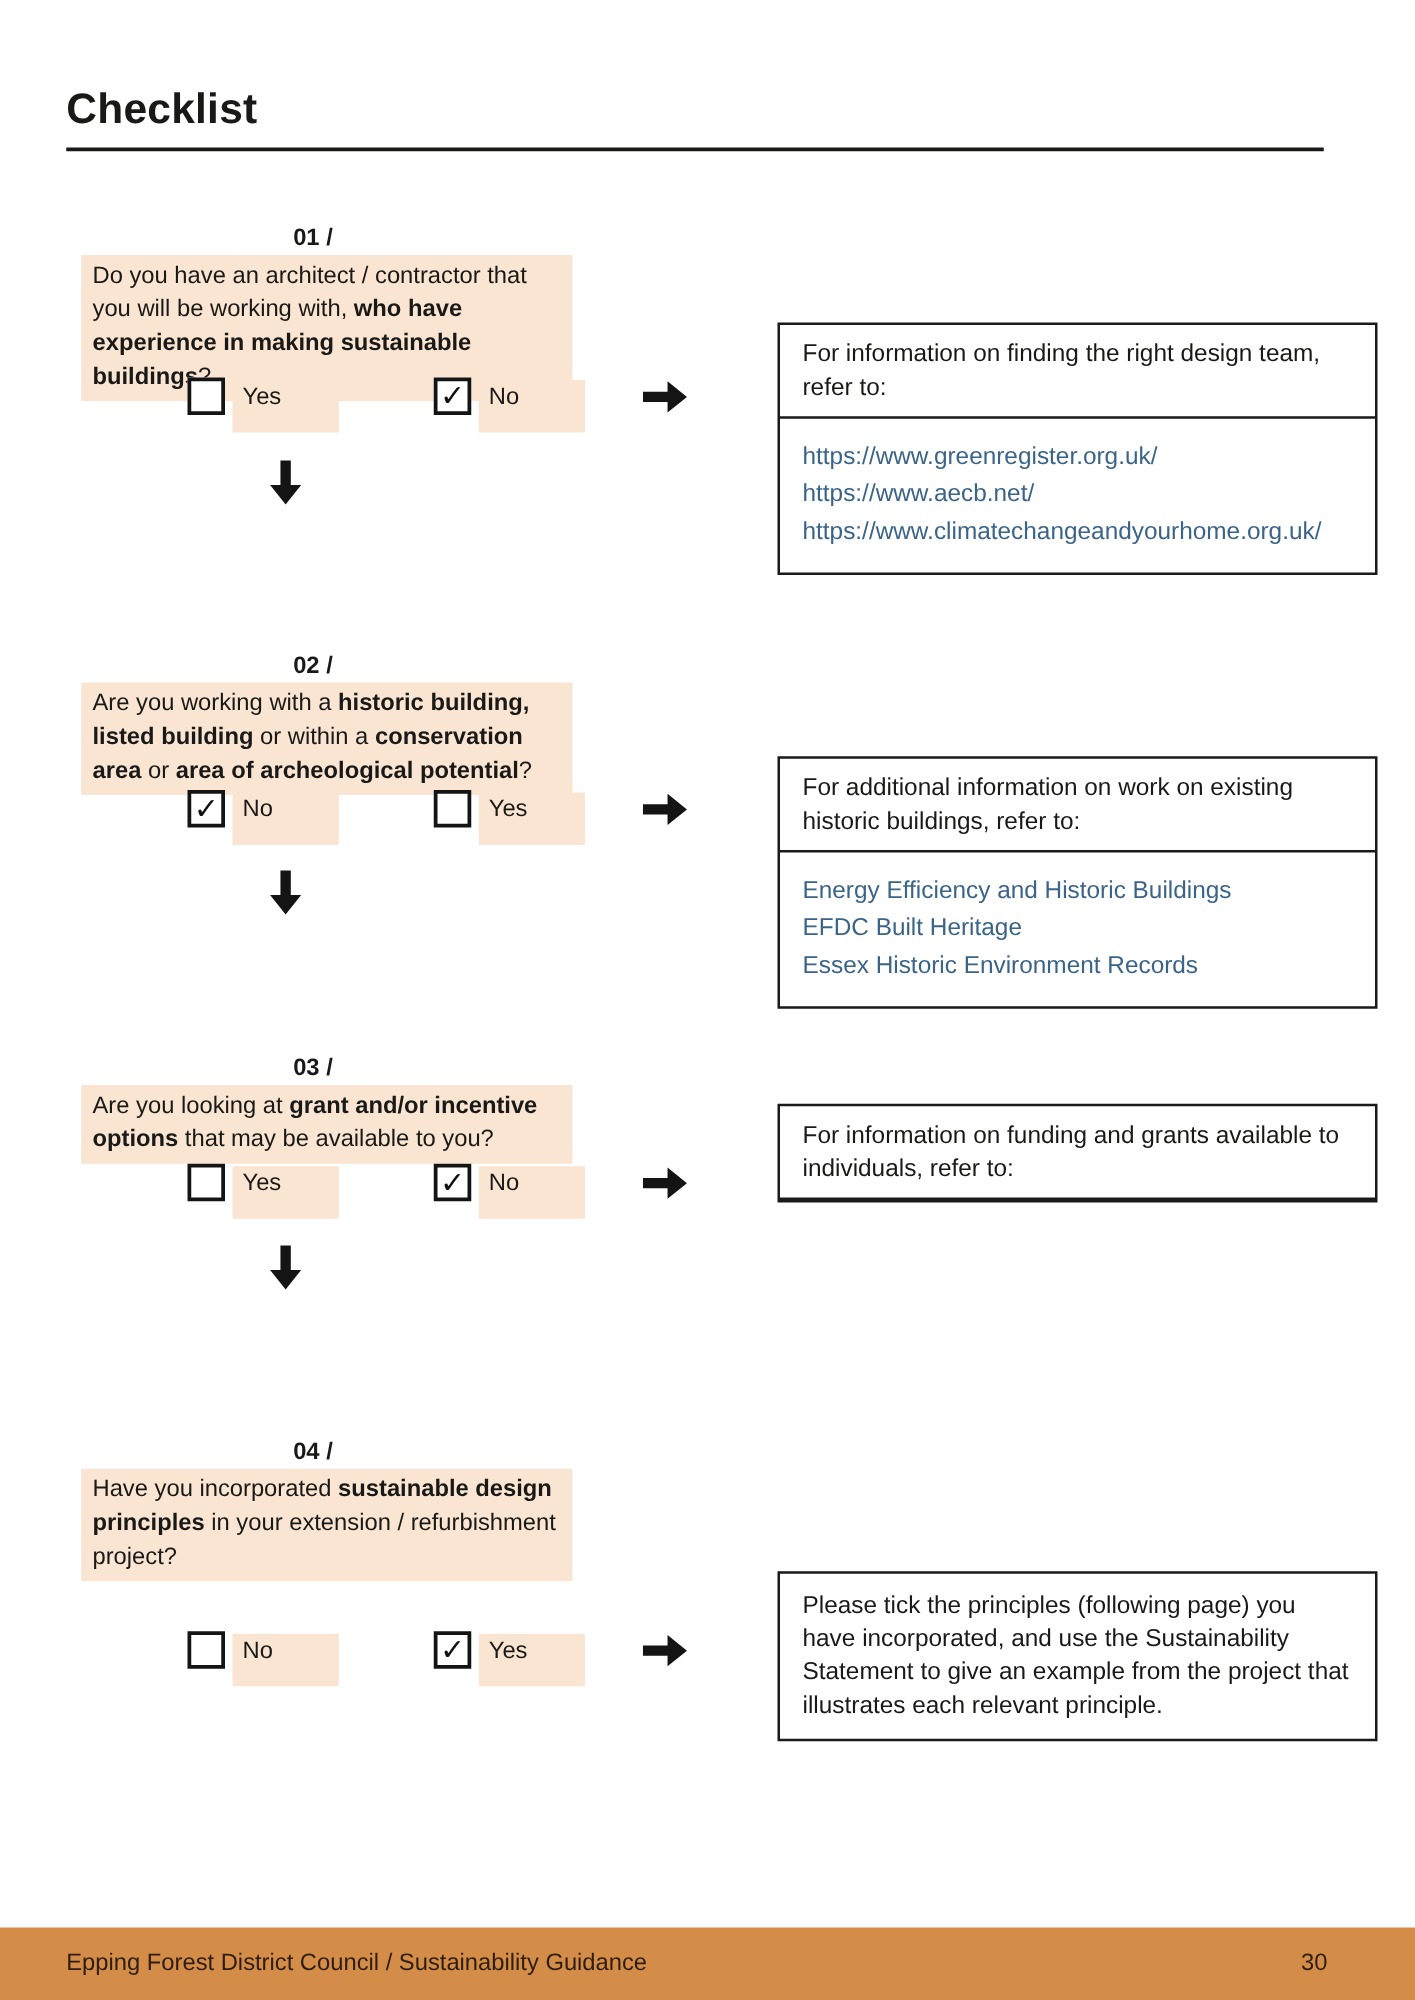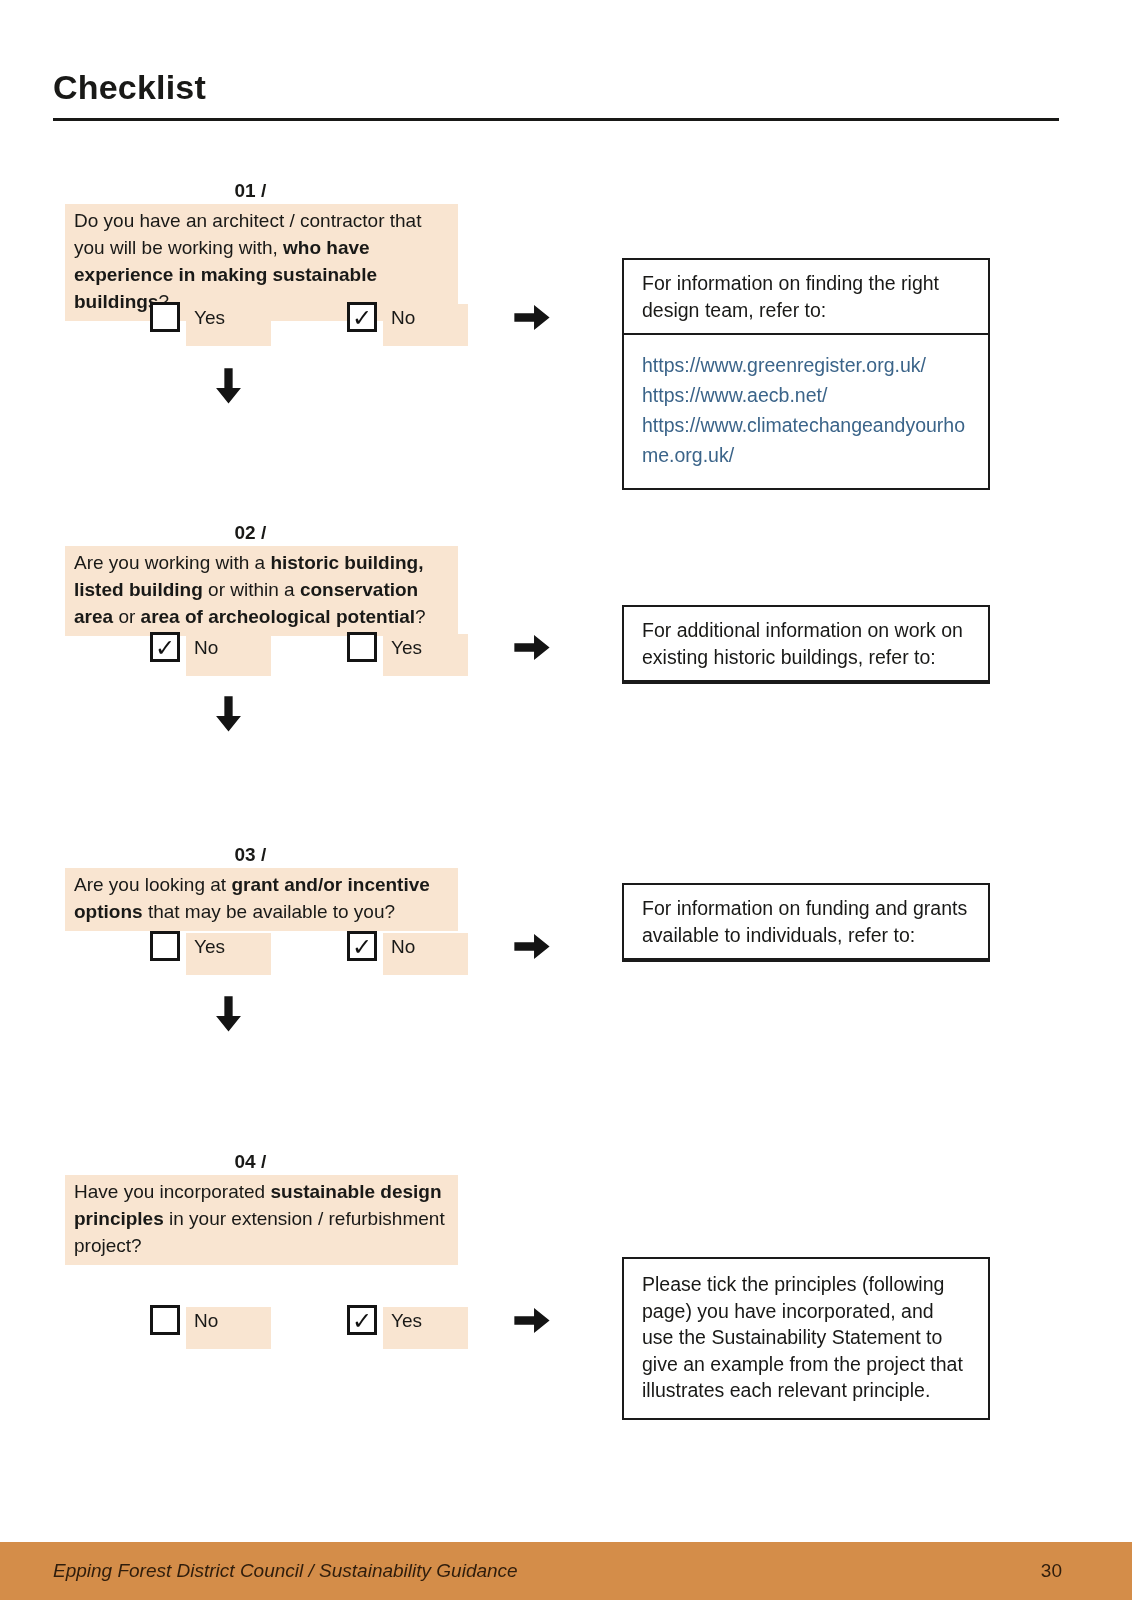--- a/index.html
+++ b/index.html
@@ -16,31 +16,31 @@
   .q-text b { font-weight:700; }
 
   .checkbox { position:absolute; width:30px; height:30px; border:3px solid #141414; background:#fff;
               text-align:center; cursor:pointer; }
   .checkbox .mark { display:block; font-size:24px; line-height:25px; font-weight:700; color:#111; }
   .opt-label { position:absolute; width:85px; height:42px; background:var(--highlight,#f9e5d1);
                font-size:19px; line-height:27px; padding-left:8px; }
 
   .arrow { position:absolute; fill:#141414; }
 
-  .infobox { position:absolute; left:622px; width:368px; border:2px solid #1a1a1a; background:#fff; }
+  .infobox { position:absolute; left:622px; width:480px; border:2px solid #1a1a1a; background:#fff; }
   .ib-head { padding:10px 18px 9px; font-size:19.5px; line-height:27px; border-bottom:2px solid #1a1a1a; }
   .ib-links { padding:15px 18px 18px; font-size:19.5px; line-height:30px; }
   .ib-note  { padding:12px 18px 14px; font-size:19.5px; line-height:26.5px; }
   .link { color:var(--link,#3b6489); text-underline-offset:3px; cursor:pointer; }
   .break-all { word-break:break-all; }
   .link-suffix { color:#191917; }
 
   .footer { position:absolute; left:0; top:1542px; width:1132px; height:58px;
             background:var(--footer_bg,#d48d49); font-size:19px; line-height:58px; color:#2f1d0c; }
-  .footer .f-left { position:absolute; left:53px;font-style:italic; }
+  .footer .f-left { position:absolute; left:53px; }
   .footer .page-num { position:absolute; right:70px; }
 </style>
 </head>
 <body>
 
 <div class="page">
 
   <div class="title">Checklist</div>
   <div class="rule"></div>
 
@@ -86,20 +86,25 @@
   <div class="opt-label" style="left:383px;top:634px">Yes</div>
   <svg class="arrow" style="left:514px;top:633px" width="38" height="29" viewBox="0 0 36 28">
       <path d="M0 10 H19 V2 L34 14 L19 26 V18 H0 Z"></path>
     </svg>
   <svg class="arrow" style="left:214px;top:696px" width="29" height="38" viewBox="0 0 28 36">
       <path d="M10 0 V19 H2 L14 34 L26 19 H18 V0 Z"></path>
     </svg>
 
   <div class="infobox" style="top:605px">
     <div class="ib-head">For additional information on work on existing historic buildings, refer to:</div>
+    <div class="ib-links">
+      <div><a class="link">Energy Efficiency and Historic Buildings</a></div>
+      <div><a class="link">EFDC Built Heritage</a></div>
+      <div><a class="link">Essex Historic Environment Records</a></div>
+    </div>
   </div>
 
   <div class="q" style="top:838px">
     <div class="q-num">03 /</div>
     <div class="q-text"><span>Are you looking at </span><b>grant and/or incentive options</b><span> that may be available to you?</span></div>
   </div>
   <div class="checkbox" style="left:150px;top:931px">
     <span class="mark"></span>
   </div>
   <div class="opt-label" style="left:186px;top:933px">Yes</div>

